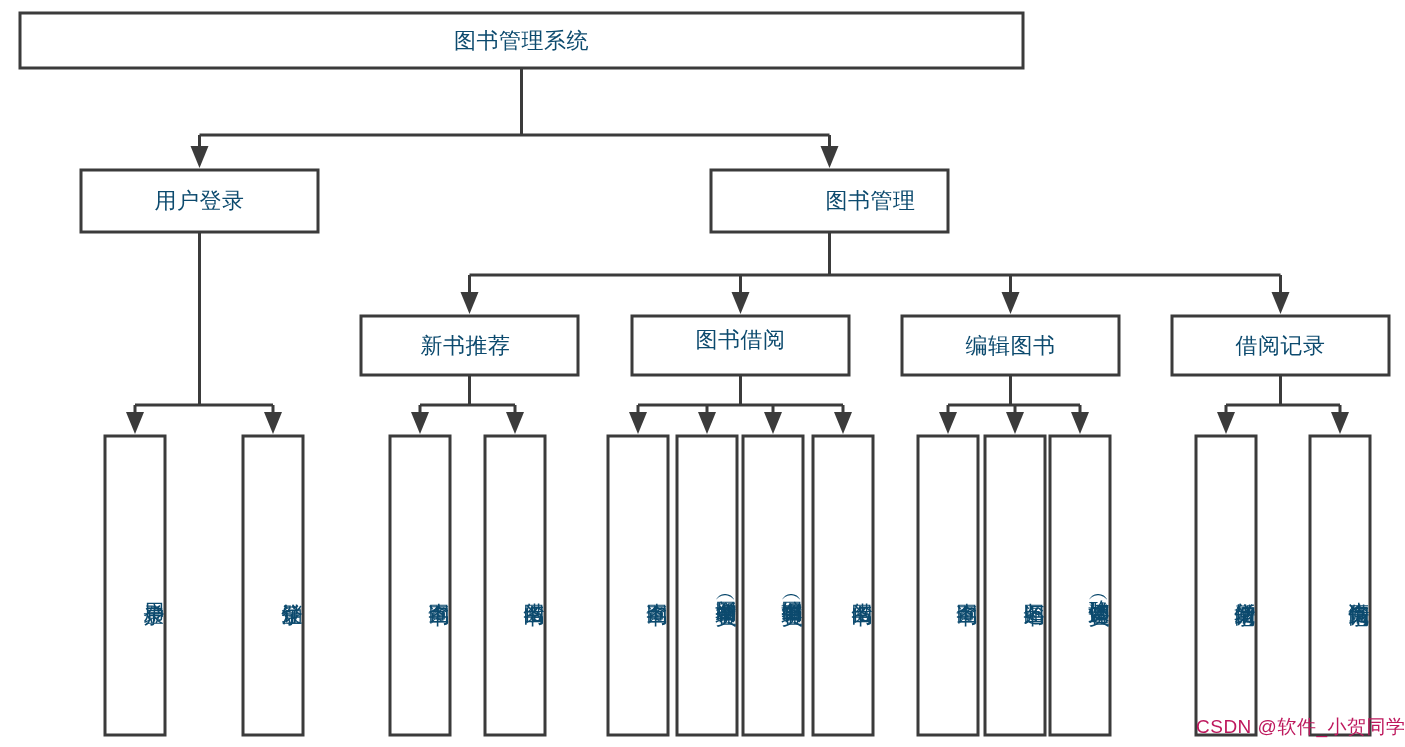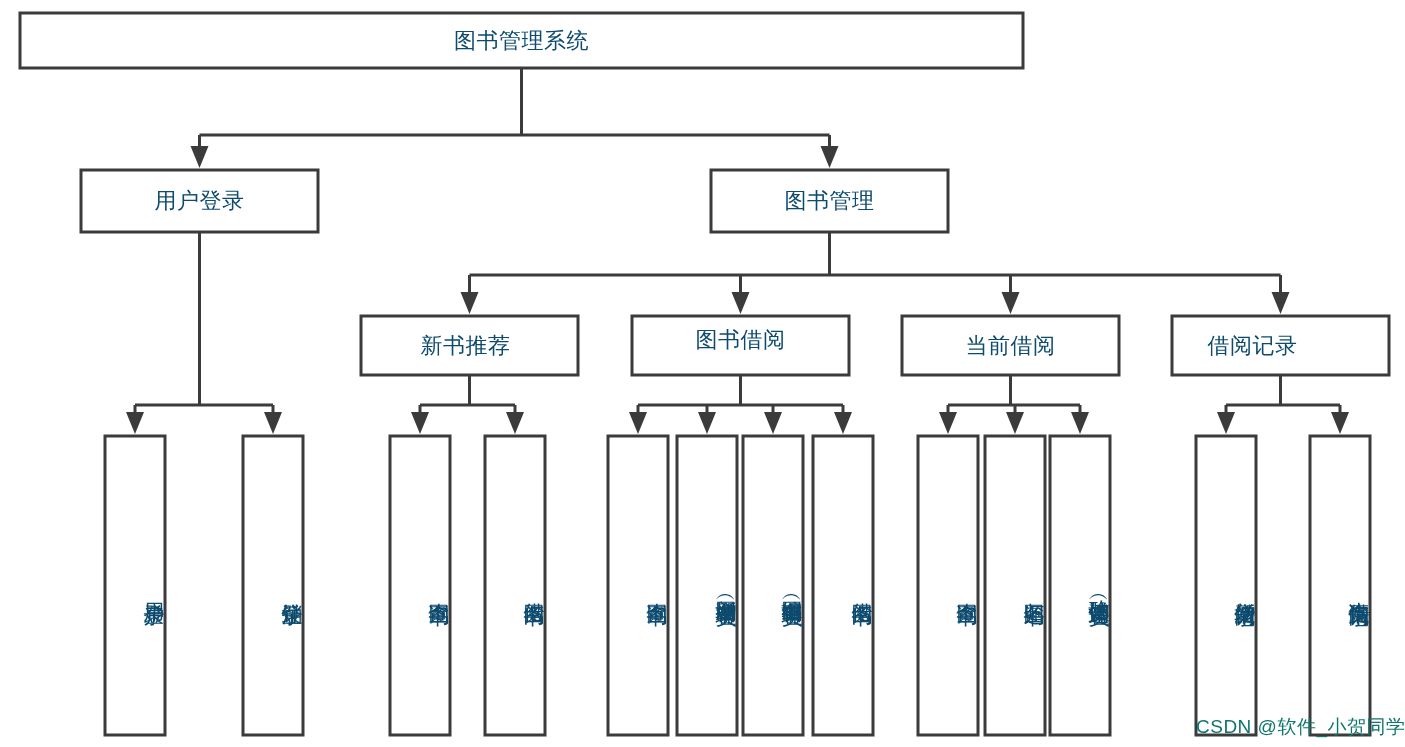--- a/index.html
+++ b/index.html
@@ -56,21 +56,21 @@
     writing-mode: vertical-rl;
     text-orientation: upright;
     font-size: 21px;
     letter-spacing: 1px;
     align-items: flex-start;
     padding-top: 4px;
     box-sizing: border-box;
   }
   .watermark {
     position: absolute;
-    color: #0f766e;
+    color: #be185d;
     font-size: 19px;
     font-family: "Liberation Sans", "DejaVu Sans", sans-serif;
     white-space: nowrap;
     letter-spacing: 0.5px;
   }
 </style>
 </head>
 <body>
 
 <div id="canvas">
@@ -150,25 +150,25 @@
         <line class="connector" x1="1226" y1="405" x2="1226" y2="412"></line>
         <polygon class="arrow-head" points="1217,412 1235,412 1226,434"></polygon>
         <line class="connector" x1="1340" y1="405" x2="1340" y2="412"></line>
         <polygon class="arrow-head" points="1331,412 1349,412 1340,434"></polygon>
       </g>
   </svg>
 
   <div id="labels-layer">
       <div class="node-label" style="left: 20px; top: 13px; width: 1003px; height: 55px;">图书管理系统</div>
       <div class="node-label" style="left: 81px; top: 170px; width: 237px; height: 62px;">用户登录</div>
-      <div class="node-label" style="left: 711px; top: 170px; width: 237px; height: 62px; border-radius: 10px;">图书管理</div>
+      <div class="node-label" style="left: 752px; top: 170px; width: 237px; height: 62px; border-radius: 10px;">图书管理</div>
       <div class="node-label" style="left: 375px; top: 316px; width: 181px; height: 59px;">新书推荐</div>
       <div class="node-label" style="left: 632px; top: 316px; width: 217px; height: 48px;">图书借阅</div>
-      <div class="node-label" style="left: 902px; top: 316px; width: 217px; height: 59px;">当前借阅</div>
-      <div class="node-label" style="left: 1116px; top: 316px; width: 217px; height: 59px; padding-left: 28px;">借阅记录</div>
+      <div class="node-label" style="left: 902px; top: 316px; width: 217px; height: 59px;">编辑图书</div>
+      <div class="node-label" style="left: 1172px; top: 316px; width: 217px; height: 59px;">借阅记录</div>
       <div class="node-label vertical" style="left: 105px; top: 436px; width: 60px; height: 299px;">用户登录</div>
       <div class="node-label vertical" style="left: 243px; top: 436px; width: 60px; height: 299px;">注销登录</div>
       <div class="node-label vertical" style="left: 390px; top: 436px; width: 60px; height: 299px;">查询图书</div>
       <div class="node-label vertical" style="left: 485px; top: 436px; width: 60px; height: 299px;">借阅图书</div>
       <div class="node-label vertical" style="left: 608px; top: 436px; width: 60px; height: 299px;">查询图书</div>
       <div class="node-label vertical" style="left: 677px; top: 436px; width: 60px; height: 299px;">新增图书（管理员）</div>
       <div class="node-label vertical" style="left: 743px; top: 436px; width: 60px; height: 299px;">编辑图书（管理员）</div>
       <div class="node-label vertical" style="left: 813px; top: 436px; width: 60px; height: 299px;">借阅图书</div>
       <div class="node-label vertical" style="left: 918px; top: 436px; width: 60px; height: 299px;">查询图书</div>
       <div class="node-label vertical" style="left: 985px; top: 436px; width: 60px; height: 299px;">归还图书</div>

